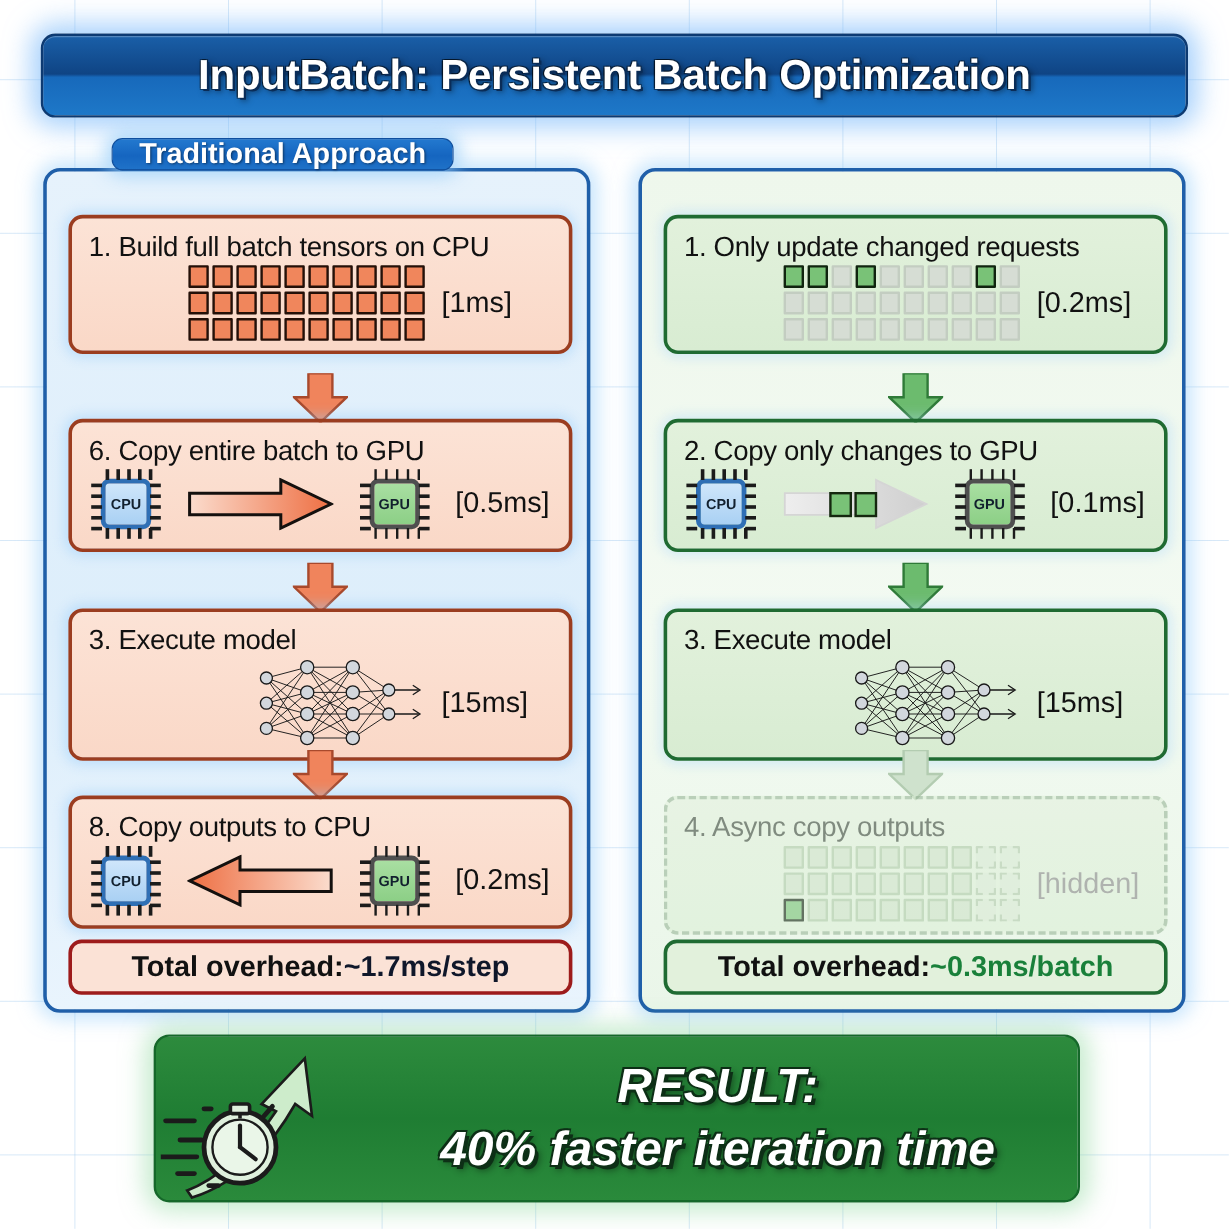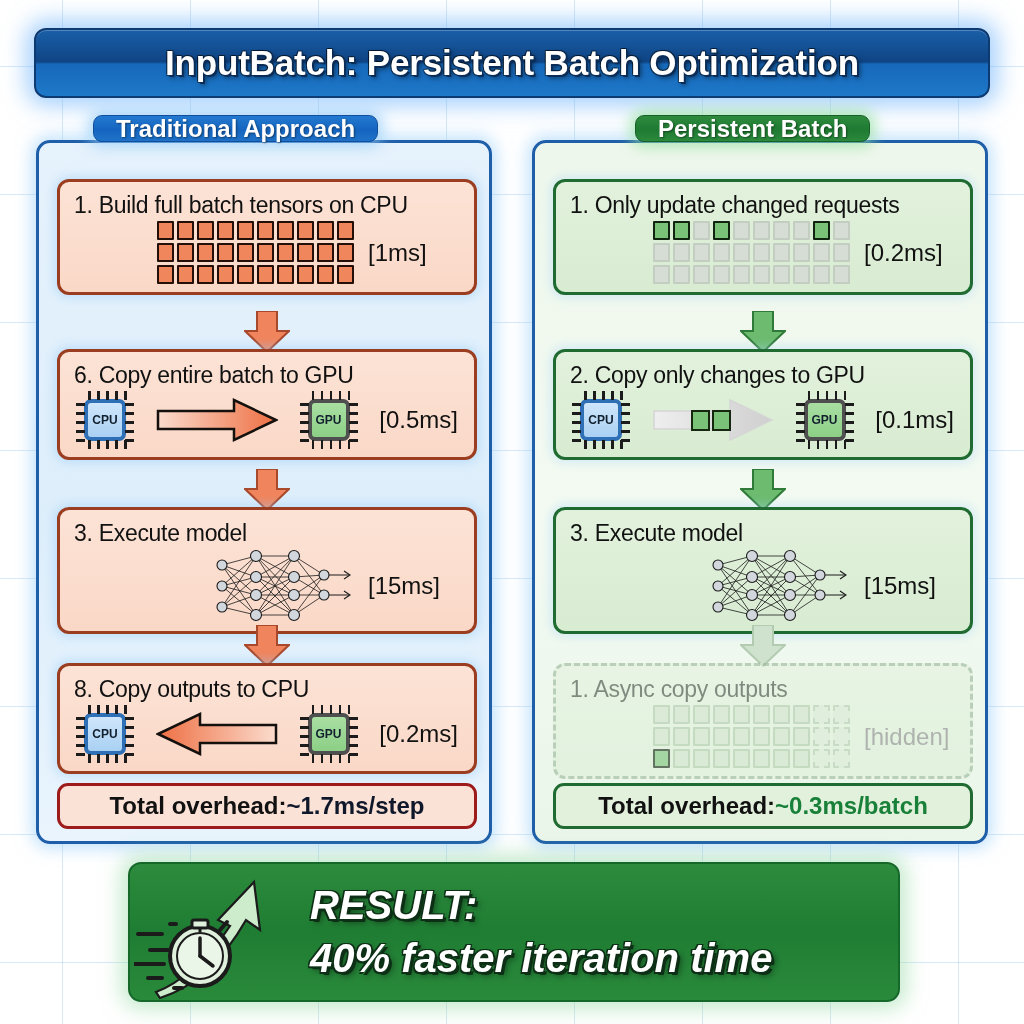--- a/index.html
+++ b/index.html
@@ -175,20 +175,21 @@
     width: 772px; height: 140px;
     border-radius: 13px;
     background: linear-gradient(180deg,#2d8b3d 0%, #1f7d33 50%, #2a8a3b 100%);
     border: 2px solid #15682a;
     box-shadow: 0 0 20px 7px rgba(140,215,155,0.5);
     overflow: hidden;
   }
   .result-text {
     position: absolute;
     left: 180px; top: 16px; width: 576px;
+    text-align: center;
     font-style: italic; font-weight: bold; color: #ffffff;
     text-shadow: 3px 3px 0 #0d2f16, -1.5px -1.5px 0 #0d2f16,
                  1.5px -1.5px 0 #0d2f16, -1.5px 1.5px 0 #0d2f16,
                  4px 4px 6px rgba(0,0,0,0.45);
   }
   .result-line1 { font-size: 40px; line-height: 50px; }
   .result-line2 { font-size: 40px; line-height: 56px; white-space: nowrap; }
   .result-icon { position: absolute; left: 4px; top: 0px; width: 190px; height: 140px; }
 </style>
 </head>
@@ -427,21 +428,20 @@
     </div>
   </div>
 
   <div class="total total-l" style="top:640px;">
     <span>Total overhead: </span>
     <span class="val-red">~1.7ms/step</span>
   </div>
 </div>
 
 <div class="panel panel-right">
-  <div class="panel-header header-right">Persistent Batch</div>
 
   <div class="step step-r" style="top:36px;">
     <div class="step-title">1. Only update changed requests</div>
     <div class="step-body">
       <div class="viz">
         <div class="grid" id="grid-right-sparse">
             <div class="cell cell-hot-g"></div>
             <div class="cell cell-hot-g"></div>
             <div class="cell cell-dim-g"></div>
             <div class="cell cell-hot-g"></div>
@@ -594,21 +594,21 @@
     </div>
   </div>
 
   <div class="vflow" style="top:482px;">
     <svg viewBox="0 0 46 42" width="46" height="42">
       <polygon points="13,0 33,0 33,20 45,20 23,41 1,20 13,20" fill="#cfe2cd" stroke="#b3ccb1" stroke-width="2"></polygon>
     </svg>
   </div>
 
   <div class="step step-faded" style="top:520px;">
-    <div class="step-title">1. Async copy outputs</div>
+    <div class="step-title">4. Async copy outputs</div>
     <div class="step-body">
       <div class="viz">
         <div class="grid" id="grid-right-ghost">
             <div class="cell cell-pale-g"></div>
             <div class="cell cell-pale-g"></div>
             <div class="cell cell-pale-g"></div>
             <div class="cell cell-pale-g"></div>
             <div class="cell cell-pale-g"></div>
             <div class="cell cell-pale-g"></div>
             <div class="cell cell-pale-g"></div>

